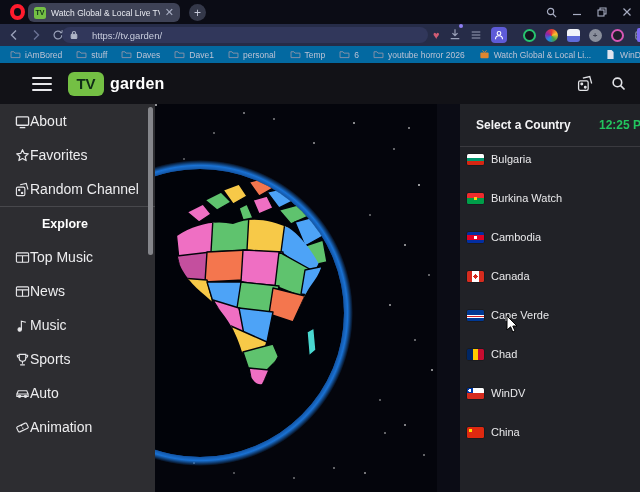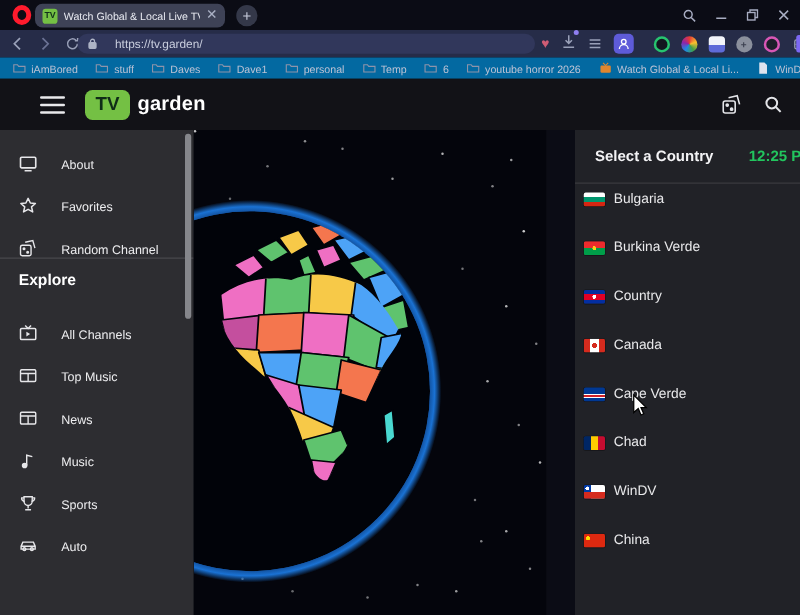--- a/index.html
+++ b/index.html
@@ -46,25 +46,25 @@
   .appheader{position:absolute;top:63px;left:0;right:0;height:41px;background:#121217;display:flex;align-items:center;}
   .hamburger{margin-left:32px;width:20px;display:flex;flex-direction:column;gap:4px;}
   .hamburger span{height:2px;background:#e9e9ec;border-radius:1px;}
   .logo{margin-left:16px;display:flex;align-items:center;gap:6px;}
   .logo-tv{width:36px;height:24px;border-radius:6px;color:#0f2c17;font-weight:800;font-size:15px;display:flex;align-items:center;justify-content:center;}
   .logo-garden{color:#ffffff;font-weight:800;font-size:16px;letter-spacing:.2px;}
   .header-icons{margin-left:auto;margin-right:14px;display:flex;gap:17px;align-items:center;color:#e3e4e8;}
 
   
   .sidebar{position:absolute;top:104px;left:0;width:155px;height:388px;background:#2d2d31;overflow:hidden;}
-  .side-item{height:34px;display:flex;align-items:flex-end;padding-left:15px;gap:19px;color:#ededef;font-size:10px;}
+  .side-item{height:34px;display:flex;align-items:center;padding-left:15px;color:#ededef;font-size:14px;}
   .side-item .sicon{width:15px;height:15px;color:#e6e6e9;flex:none;}
   .side-item .sicon svg{width:15px;height:15px;display:block;}
   .side-divider{height:1px;background:#48484c;}
-  .explore{height:33px;display:flex;align-items:center;padding-left:15px;font-weight:bold;font-size:12.5px;color:#ffffff;}
+  .explore{height:33px;display:flex;align-items:center;padding-left:15px;font-weight:bold;font-size:12.5px;color:#ffffff;margin-left:27px;}
   .side-scroll{position:absolute;top:3px;right:2px;width:5px;height:148px;border-radius:3px;background:#85868b;}
 
   
   .globe-area{position:absolute;top:104px;left:155px;width:282px;height:388px;background:#04050c;overflow:hidden;}
   .stars{position:absolute;left:0;top:0;width:2px;height:2px;border-radius:50%;background:rgba(255,255,255,.75);
     box-shadow:198px 18px rgba(255,255,255,.7),238px 44px rgba(255,255,255,.5),263px 80px rgba(255,255,255,.8),
     214px 110px rgba(255,255,255,.45),249px 140px rgba(255,255,255,.7),273px 170px rgba(255,255,255,.5),
     234px 200px rgba(255,255,255,.65),259px 235px rgba(255,255,255,.5),276px 265px rgba(255,255,255,.7),
     224px 295px rgba(255,255,255,.45),249px 320px rgba(255,255,255,.65),268px 350px rgba(255,255,255,.5),
     209px 368px rgba(255,255,255,.6),118px 14px rgba(255,255,255,.5),58px 28px rgba(255,255,255,.45),
@@ -315,30 +315,20 @@
             </svg>
           </span>
           <span class="slabel">Random Channel</span>
         </div>
       </div>
     <div class="side-divider"></div>
     <div class="explore">Explore</div>
     <div id="side-explore">
         <div class="side-item">
           <span class="sicon">
-            <svg viewBox="0 0 16 16" fill="none" stroke="currentColor" stroke-width="1.3">
-              <rect x="1.5" y="4" width="13" height="9.5" rx="1"></rect>
-              <path d="M6.5 6.8l3.2 2-3.2 2z" fill="currentColor" stroke="none"></path>
-              <path d="M5.5 1.5L8 4l2.5-2.5"></path>
-            </svg>
-          </span>
-          <span class="slabel">All Channels</span>
-        </div>
-        <div class="side-item">
-          <span class="sicon">
             <svg viewBox="0 0 16 16" fill="none" stroke="currentColor" stroke-width="1.2">
               <rect x="1.5" y="3" width="13" height="10" rx="1"></rect>
               <path d="M1.5 6.2h13M8 6.2V13"></path>
             </svg>
           </span>
           <span class="slabel">Top Music</span>
         </div>
         <div class="side-item">
           <span class="sicon">
             <svg viewBox="0 0 16 16" fill="none" stroke="currentColor" stroke-width="1.2">
@@ -368,20 +358,31 @@
         </div>
         <div class="side-item">
           <span class="sicon">
             <svg viewBox="0 0 16 16" fill="none" stroke="currentColor" stroke-width="1.2">
               <path d="M2 11V8.5L3.5 5h9L14 8.5V11zM2 8.5h12"></path>
               <circle cx="4.8" cy="11" r="1.2"></circle>
               <circle cx="11.2" cy="11" r="1.2"></circle>
             </svg>
           </span>
           <span class="slabel">Auto</span>
+        </div>
+        <div class="side-item">
+          <span class="sicon">
+            <svg viewBox="0 0 16 16" fill="none" stroke="currentColor" stroke-width="1.2">
+              <g transform="rotate(-25 8 8)">
+                <rect x="2.2" y="5" width="11.6" height="6" rx="1.2"></rect>
+                <path d="M8 5v6" stroke-dasharray="1.6 1.4"></path>
+              </g>
+            </svg>
+          </span>
+          <span class="slabel">Animation</span>
         </div>
       </div>
     <div class="side-scroll"></div>
   </div>
 
   <div class="globe-area">
     <div class="stars"></div>
     <svg class="globe" width="282" height="388" viewBox="0 0 282 388">
       <defs>
         <radialGradient id="atmo" gradientUnits="userSpaceOnUse" cx="45" cy="209" r="153">
@@ -447,25 +448,25 @@
       <span class="panel-time">12:25 PM</span>
     </div>
     <div class="country-list" id="country-list">
 
     <div class="country">
           <span class="flag" style="background: linear-gradient(rgb(255, 255, 255) 0px, rgb(255, 255, 255) 33%, rgb(0, 150, 110) 33%, rgb(0, 150, 110) 66%, rgb(214, 38, 18) 66%, rgb(214, 38, 18) 100%);"></span>
           <span class="cname">Bulgaria</span>
         </div>
         <div class="country">
           <span class="flag" style="background: radial-gradient(circle, rgb(252, 209, 22) 0px, rgb(252, 209, 22) 1.5px, rgba(0, 0, 0, 0) 1.6px), linear-gradient(rgb(239, 43, 45) 0px, rgb(239, 43, 45) 50%, rgb(0, 158, 73) 50%, rgb(0, 158, 73) 100%);"></span>
-          <span class="cname">Burkina Verde</span>
+          <span class="cname">Burkina Watch</span>
         </div>
         <div class="country">
           <span class="flag" style="background: radial-gradient(circle, rgb(255, 255, 255) 0px, rgb(255, 255, 255) 1.5px, rgba(0, 0, 0, 0) 1.6px), linear-gradient(rgb(3, 46, 161) 0px, rgb(3, 46, 161) 30%, rgb(224, 0, 37) 30%, rgb(224, 0, 37) 70%, rgb(3, 46, 161) 70%, rgb(3, 46, 161) 100%);"></span>
-          <span class="cname">Country</span>
+          <span class="cname">Cambodia</span>
         </div>
         <div class="country">
           <span class="flag" style="background: radial-gradient(circle, rgb(213, 43, 30) 0px, rgb(213, 43, 30) 2px, rgba(0, 0, 0, 0) 2.1px), linear-gradient(to right, rgb(213, 43, 30) 0px, rgb(213, 43, 30) 28%, rgb(255, 255, 255) 28%, rgb(255, 255, 255) 72%, rgb(213, 43, 30) 72%, rgb(213, 43, 30) 100%);"></span>
           <span class="cname">Canada</span>
         </div>
         <div class="country">
           <span class="flag" style="background: linear-gradient(rgb(0, 56, 147) 0px, rgb(0, 56, 147) 50%, rgb(255, 255, 255) 50%, rgb(255, 255, 255) 58%, rgb(207, 32, 39) 58%, rgb(207, 32, 39) 67%, rgb(255, 255, 255) 67%, rgb(255, 255, 255) 75%, rgb(0, 56, 147) 75%, rgb(0, 56, 147) 100%);"></span>
           <span class="cname">Cape Verde</span>
         </div>
         <div class="country">

